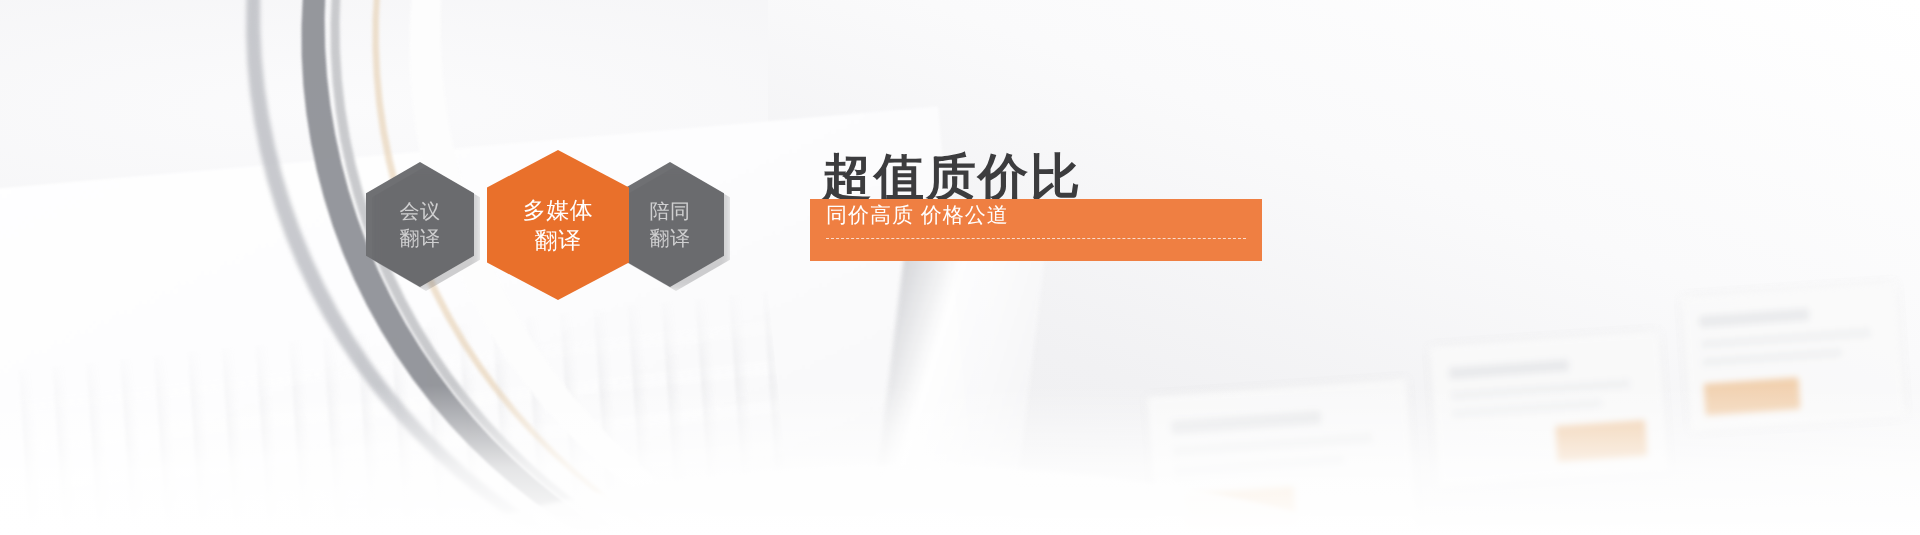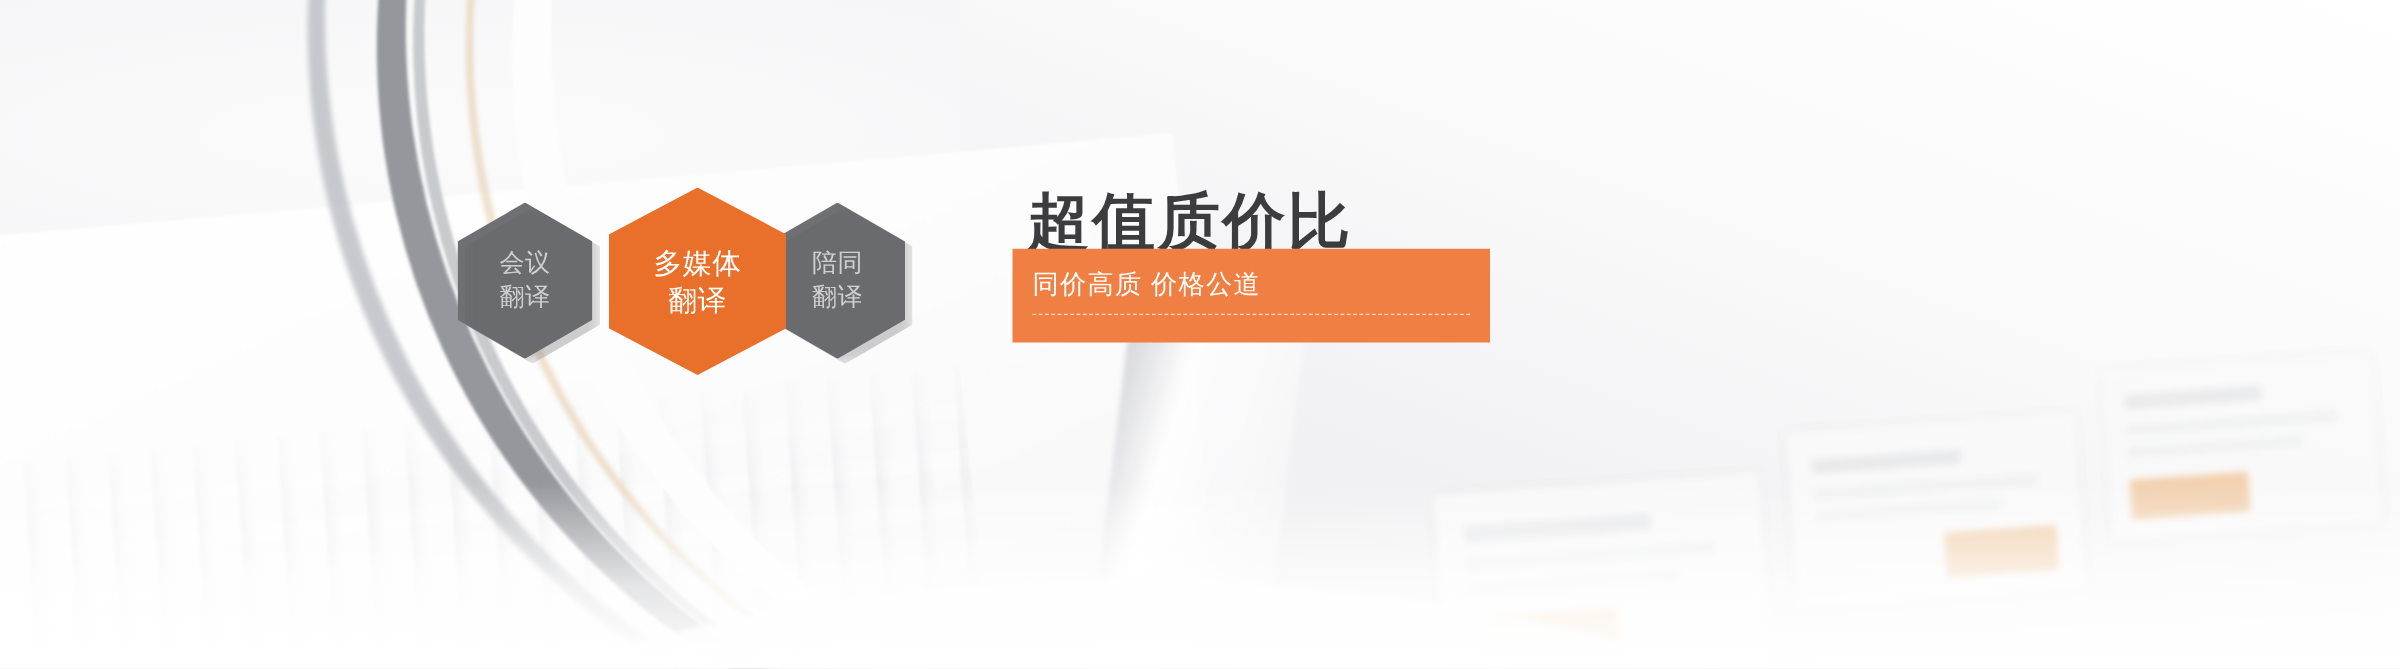--- a/index.html
+++ b/index.html
@@ -226,23 +226,23 @@
     font-size: 50px;
     font-weight: bold;
     letter-spacing: 2px;
     color: #3c3c3e;
     line-height: 1.18;
     white-space: nowrap;
   }
   #promo-box {
     position: absolute;
     left: 810px; top: 199px;
-    width: 382px;
+    width: 452px;
     background: #ef7f42;
-    padding: 13px 0 16px 0;
+    padding: 0 0 16px 0;
     box-sizing: border-box;
   }
   .promo-line {
     color: #ffffff;
     white-space: nowrap;
     padding: 0 16px;
   }
   #promo-line-1 {
     font-size: 21px;
     letter-spacing: 1px;

